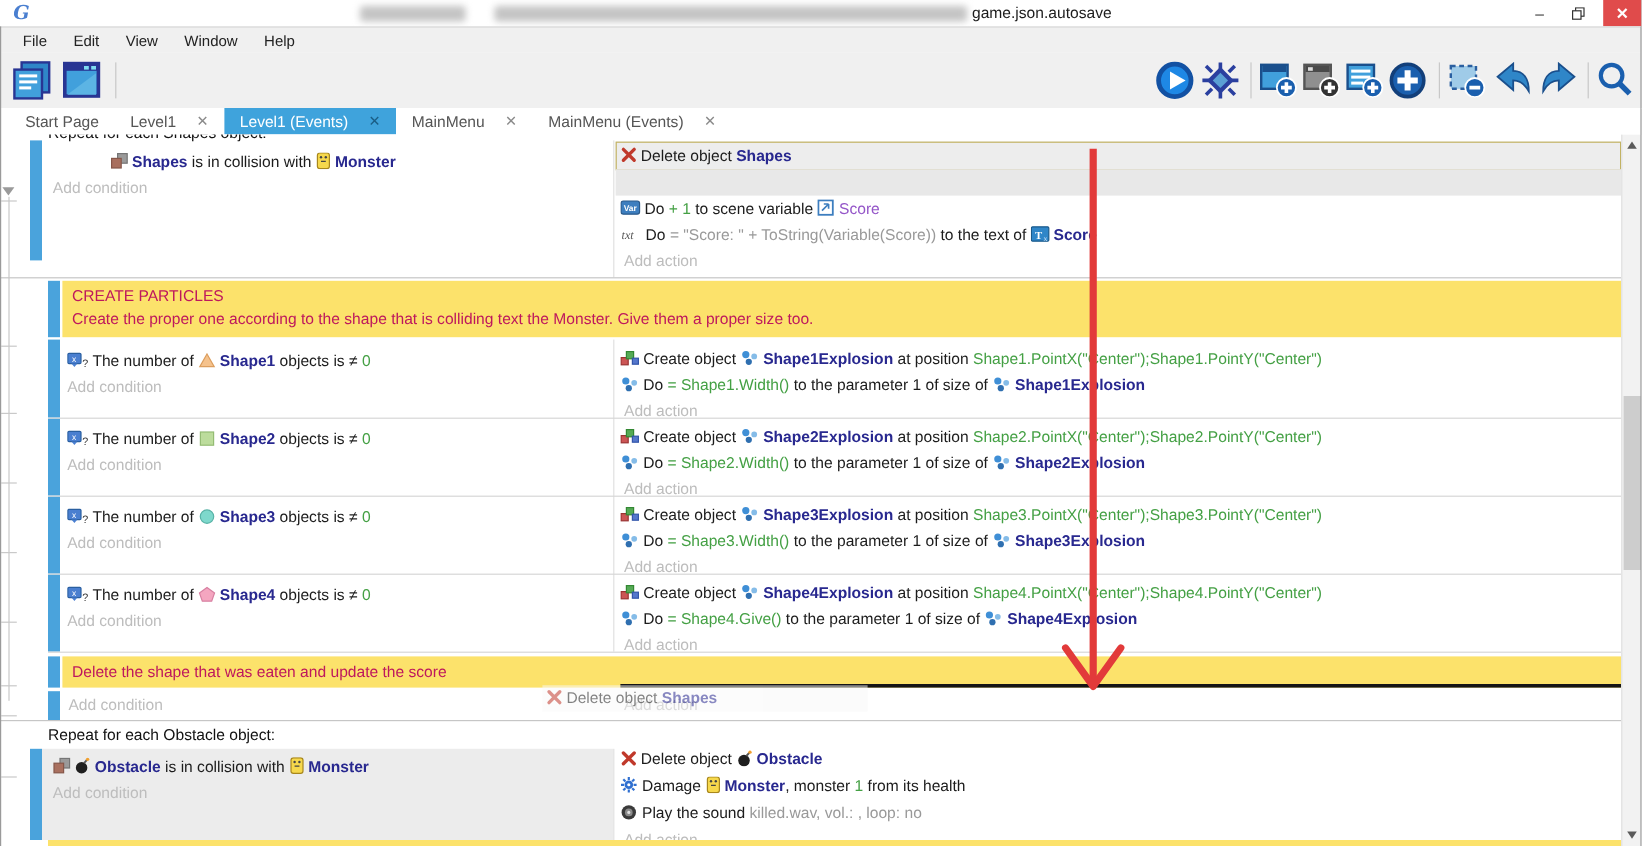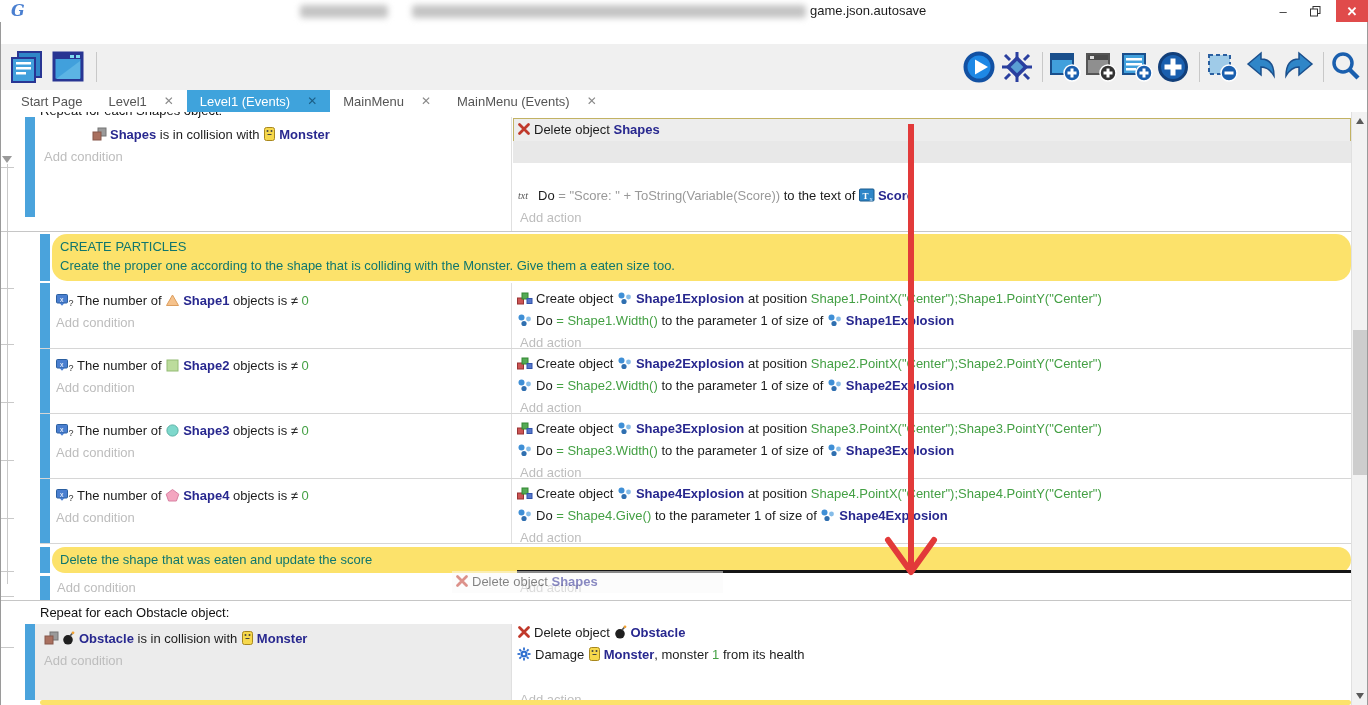--- a/index.html
+++ b/index.html
@@ -37,21 +37,21 @@
   .ph{color:#bdbdbd;}
   .s-plain{color:#1c1c1c;}
   .s-obj{color:#28288f;font-weight:bold;}
   .s-expr{color:#44a044;}
   .s-grey{color:#999;}
   .s-purple{color:#9455c8;}
   .ic{display:inline-block;vertical-align:-2px;margin-right:3px;}
   .bar{position:absolute;width:10px;background:#4aa3dc;}
   .hsep{position:absolute;height:1px;background:#c6c6c6;}
   .vsep{position:absolute;width:1px;background:#e0e0e0;}
-  .comment{position:absolute;background:#fce26b;color:#0f766e;font-size:13px;border-radius:15px;}
+  .comment{position:absolute;background:#fce26b;color:#be185d;font-size:13px;}
   .selbox{position:absolute;border:1px solid #c2b263;background:#ededed;}
   .greyrow{position:absolute;background:#e8e8e8;height:22px;}
   .insert-line{position:absolute;background:#151515;}
   .ghost{position:absolute;opacity:0.55;background:rgba(248,248,248,0.92);height:22px;line-height:22px;
          font-size:13px;white-space:pre;padding-left:3px;}
   .guide-v{position:absolute;width:1px;background:#c9c9c9;}
   .guide-h{position:absolute;height:1px;background:#c9c9c9;}
   .collapse{position:absolute;width:0;height:0;border-left:5px solid transparent;
             border-right:5px solid transparent;border-top:7px solid #9a9a9a;}
   
@@ -75,20 +75,27 @@
     <div class="winbtn btn-min">–</div>
     <div class="winbtn btn-restore">
       <svg width="11" height="11" viewBox="0 0 11 11">
           <rect x="3" y="0.5" width="7" height="7" fill="none" stroke="#333"></rect>
           <rect x="0.5" y="3" width="7" height="7" fill="#fff" stroke="#333"></rect>
         </svg>
     </div>
     <div class="winbtn btn-close">✕</div>
   </div>
 
+  <div class="menubar">
+    <span class="menu-item">File</span>
+    <span class="menu-item">Edit</span>
+    <span class="menu-item">View</span>
+    <span class="menu-item">Window</span>
+    <span class="menu-item">Help</span>
+  </div>
 
   <div class="toolbar">
     <div class="tool" style="left:8px;">
       <svg width="34" height="34" viewBox="0 0 34 34">
           <rect x="9" y="2" width="23" height="25" fill="#2f86c8" stroke="#283593" stroke-width="2"></rect>
           <rect x="3" y="8" width="23" height="24" fill="#41a0dc" stroke="#283593" stroke-width="2"></rect>
           <rect x="7" y="12" width="15" height="2.5" fill="#fff"></rect>
           <rect x="7" y="17" width="15" height="2.5" fill="#fff"></rect>
           <rect x="7" y="22" width="10" height="2.5" fill="#fff"></rect>
         </svg>
@@ -221,34 +228,41 @@
             <circle cx="8.5" cy="4" r="1" fill="#444"></circle>
             <path d="M4.5 7.5 h4" stroke="#444" stroke-width="1"></path>
           </svg></span><span class="s-obj">Monster</span></div>
     <div class="row ph" style="left:44px;top:34px;">Add condition</div>
     <div class="selbox" style="left:513px;top:6px;width:836px;height:22px;">
       <div class="row" style="left:3px;top:0;"><span class="ic"><svg width="14" height="14" viewBox="0 0 14 14">
               <path d="M2.5 2.5 L11.5 11.5 M11.5 2.5 L2.5 11.5" stroke="#c0392b" stroke-width="2.8" stroke-linecap="round"></path>
             </svg></span><span class="s-plain">Delete object </span><span class="s-obj">Shapes</span></div>
     </div>
     <div class="greyrow" style="left:513px;top:29px;width:838px;"></div>
+    <div class="row" style="left:517px;top:51px;"><span class="ic"><svg width="17" height="14" viewBox="0 0 17 14">
+            <rect x="0.5" y="1.5" width="15.5" height="11" rx="2" fill="#3d7ebf" stroke="#2a5a8c"></rect>
+            <text x="8.2" y="10" text-anchor="middle" font-size="7" font-weight="bold" fill="#fff" font-family="Liberation Sans,sans-serif">Var</text>
+          </svg></span><span class="s-plain">Do </span><span class="s-expr">+ 1</span><span class="s-plain"> to scene variable </span><span class="ic"><svg width="15" height="14" viewBox="0 0 15 14">
+            <rect x="1" y="1" width="12" height="12" fill="#fff" stroke="#3d7ebf" stroke-width="1.5"></rect>
+            <path d="M4 9.5 L9.5 4 M9.5 4 h-4 M9.5 4 v4" stroke="#3d7ebf" stroke-width="1.4" fill="none"></path>
+          </svg></span><span class="s-purple">Score</span></div>
     <div class="row" style="left:517px;top:73px;"><span class="ic"><svg width="18" height="14" viewBox="0 0 18 14">
             <text x="1" y="11" font-size="10" font-style="italic" fill="#555" font-family="Liberation Serif,serif">txt</text>
           </svg></span><span class="s-plain">Do </span><span class="s-grey">= "Score: " + ToString(Variable(Score))</span><span class="s-plain"> to the text of </span><span class="ic"><svg width="16" height="14" viewBox="0 0 16 14">
             <rect x="0.5" y="1" width="14.5" height="12" rx="1" fill="#2f86c8" stroke="#1a5a8c"></rect>
             <text x="6.5" y="11" text-anchor="middle" font-size="9" font-weight="bold" fill="#fff" font-family="Liberation Serif,serif">T</text>
             <text x="10.5" y="12.5" font-size="6.5" fill="#cfe8ff" font-family="Liberation Serif,serif">x</text>
           </svg></span><span class="s-obj">Score</span></div>
     <div class="row ph" style="left:520px;top:95px;">Add action</div>
     <div class="hsep" style="left:0;top:119px;width:1351px;"></div>
 
     <div class="bar" style="left:40px;top:122px;height:47px;"></div>
     <div class="comment" style="left:52px;top:122px;width:1299px;height:47px;">
       <div style="padding:5px 0 0 8px;">CREATE PARTICLES</div>
-      <div style="padding:4px 0 0 8px;">Create the proper one according to the shape that is colliding with the Monster. Give them a eaten size too.</div>
+      <div style="padding:4px 0 0 8px;">Create the proper one according to the shape that is colliding text the Monster. Give them a proper size too.</div>
     </div>
 
     <div class="bar" style="left:40px;top:171px;height:65px;"></div>
     <div class="vsep" style="left:511px;top:171px;height:260px;"></div>
     <div class="row" style="left:56px;top:178px;"><span class="ic"><svg width="18" height="14" viewBox="0 0 18 14">
             <rect x="0.5" y="1.5" width="11" height="8.5" rx="1" fill="#4a7fd0" stroke="#2a5fa0"></rect>
             <path d="M3.5 10 L6 12.8 L8.5 10 Z" fill="#4a7fd0"></path>
             <text x="4" y="8.6" font-size="7" fill="#fff" font-family="Liberation Sans,sans-serif">x</text>
             <text x="12.5" y="13" font-size="9" fill="#333" font-family="Liberation Sans,sans-serif">?</text>
           </svg></span><span class="s-plain">The number of </span><span class="ic"><svg width="15" height="14" viewBox="0 0 15 14">
@@ -420,20 +434,25 @@
               <line x1="11.6" y1="2.4" x2="9.8" y2="4.2"></line>
               <line x1="4.2" y1="9.8" x2="2.4" y2="11.6"></line>
             </g>
             <circle cx="7" cy="7" r="1.3" fill="#fff"></circle>
           </svg></span><span class="s-plain">Damage </span><span class="ic"><svg width="13" height="14" viewBox="0 0 13 14">
             <rect x="1.5" y="0.5" width="10" height="13" rx="2" fill="#f6d84c" stroke="#a8871c"></rect>
             <circle cx="4.5" cy="4" r="1" fill="#444"></circle>
             <circle cx="8.5" cy="4" r="1" fill="#444"></circle>
             <path d="M4.5 7.5 h4" stroke="#444" stroke-width="1"></path>
           </svg></span><span class="s-obj">Monster</span><span class="s-plain">, monster </span><span class="s-expr">1</span><span class="s-plain"> from its health</span></div>
+    <div class="row" style="left:517px;top:555px;"><span class="ic"><svg width="15" height="14" viewBox="0 0 15 14">
+            <circle cx="7" cy="7" r="6" fill="#3a3a3a"></circle>
+            <circle cx="7" cy="7" r="3.2" fill="#8a8a8a"></circle>
+            <circle cx="7" cy="7" r="1.3" fill="#e0e0e0"></circle>
+          </svg></span><span class="s-plain">Play the sound </span><span class="s-grey">killed.wav, vol.: , loop: no</span></div>
     <div class="row ph" style="left:520px;top:577px;">Add action</div>
 
     <div class="comment" style="left:40px;top:588px;width:1311px;height:5px;"></div>
 
     <svg style="position:absolute;left:880px;top:10px;" width="70" height="470" viewBox="0 0 70 470">
       <line x1="31" y1="2" x2="31" y2="448" stroke="#e23a3a" stroke-width="6"></line>
       <polyline points="8,418 31,450 54,418" fill="none" stroke="#e23a3a" stroke-width="6" stroke-linecap="round" stroke-linejoin="round"></polyline>
     </svg>
 
     <div class="sb">

